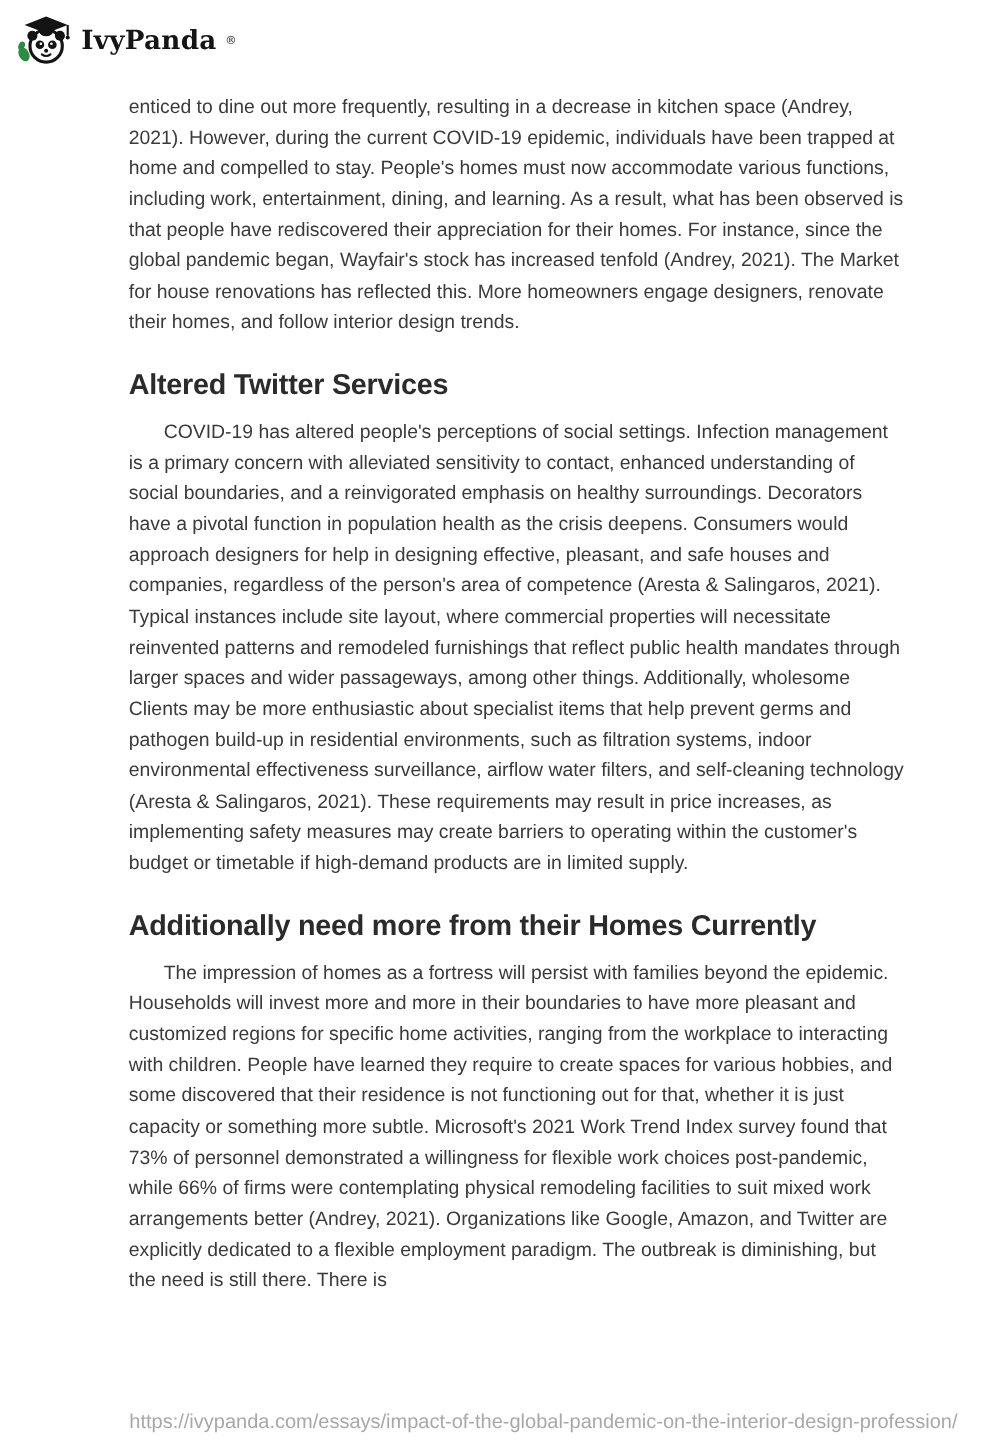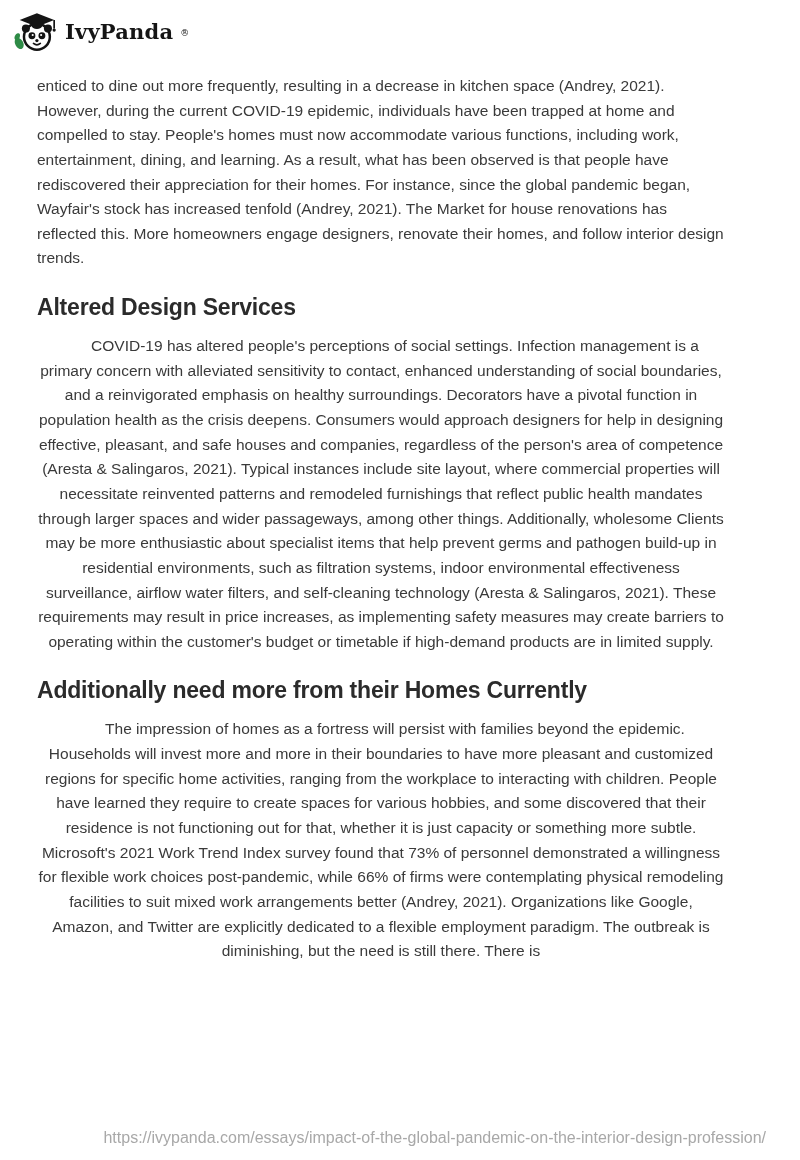--- a/index.html
+++ b/index.html
@@ -38,29 +38,29 @@
     vertical-align: top;
     position: relative;
     top: 2px;
   }
   .doc-title {
     font-size: 11.5px;
     color: #8b8b8b;
     margin-top: 12px;
   }
   main.content {
-    padding: 20px 75px 0 37px;
+    padding: 20px 75px 0 103px;
   }
   .body-par {
     font-size: 15.5px;
     line-height: 1.59;
     color: #3a3a3a;
     text-align: left;
   }
-  .body-par.indent { text-indent: 28px; text-align: center; }
+  .body-par.indent { text-indent: 28px; }
   h2.section-heading {
     font-size: 23px;
     font-weight: 700;
     color: #2b2b2b;
     margin-top: 23px;
     margin-bottom: 13px;
     letter-spacing: -0.2px;
   }
   .page-footer {
     position: absolute;
@@ -103,21 +103,21 @@
       </svg>
     </span>
     <span class="brand-name">IvyPanda</span>
     <span class="reg-mark">®</span>
   </div>
 </header>
 
 <main class="content">
   <p class="body-par">enticed to dine out more frequently, resulting in a decrease in kitchen space (Andrey, 2021). However, during the current COVID-19 epidemic, individuals have been trapped at home and compelled to stay. People's homes must now accommodate various functions, including work, entertainment, dining, and learning. As a result, what has been observed is that people have rediscovered their appreciation for their homes. For instance, since the global pandemic began, Wayfair's stock has increased tenfold (Andrey, 2021). The Market for house renovations has reflected this. More homeowners engage designers, renovate their homes, and follow interior design trends.</p>
 
-  <h2 class="section-heading">Altered Design Services</h2>
+  <h2 class="section-heading">Altered Twitter Services</h2>
   <p class="body-par indent">COVID-19 has altered people's perceptions of social settings. Infection management is a primary concern with alleviated sensitivity to contact, enhanced understanding of social boundaries, and a reinvigorated emphasis on healthy surroundings. Decorators have a pivotal function in population health as the crisis deepens. Consumers would approach designers for help in designing effective, pleasant, and safe houses and companies, regardless of the person's area of competence (Aresta &amp; Salingaros, 2021). Typical instances include site layout, where commercial properties will necessitate reinvented patterns and remodeled furnishings that reflect public health mandates through larger spaces and wider passageways, among other things. Additionally, wholesome Clients may be more enthusiastic about specialist items that help prevent germs and pathogen build-up in residential environments, such as filtration systems, indoor environmental effectiveness surveillance, airflow water filters, and self-cleaning technology (Aresta &amp; Salingaros, 2021). These requirements may result in price increases, as implementing safety measures may create barriers to operating within the customer's budget or timetable if high-demand products are in limited supply.</p>
 
   <h2 class="section-heading">Additionally need more from their Homes Currently</h2>
   <p class="body-par indent">The impression of homes as a fortress will persist with families beyond the epidemic. Households will invest more and more in their boundaries to have more pleasant and customized regions for specific home activities, ranging from the workplace to interacting with children. People have learned they require to create spaces for various hobbies, and some discovered that their residence is not functioning out for that, whether it is just capacity or something more subtle. Microsoft's 2021 Work Trend Index survey found that 73% of personnel demonstrated a willingness for flexible work choices post-pandemic, while 66% of firms were contemplating physical remodeling facilities to suit mixed work arrangements better (Andrey, 2021). Organizations like Google, Amazon, and Twitter are explicitly dedicated to a flexible employment paradigm. The outbreak is diminishing, but the need is still there. There is</p>
 </main>
 
 <footer class="page-footer">
   <span>https://ivypanda.com/essays/impact-of-the-global-pandemic-on-the-interior-design-profession/</span>
 </footer>
 

